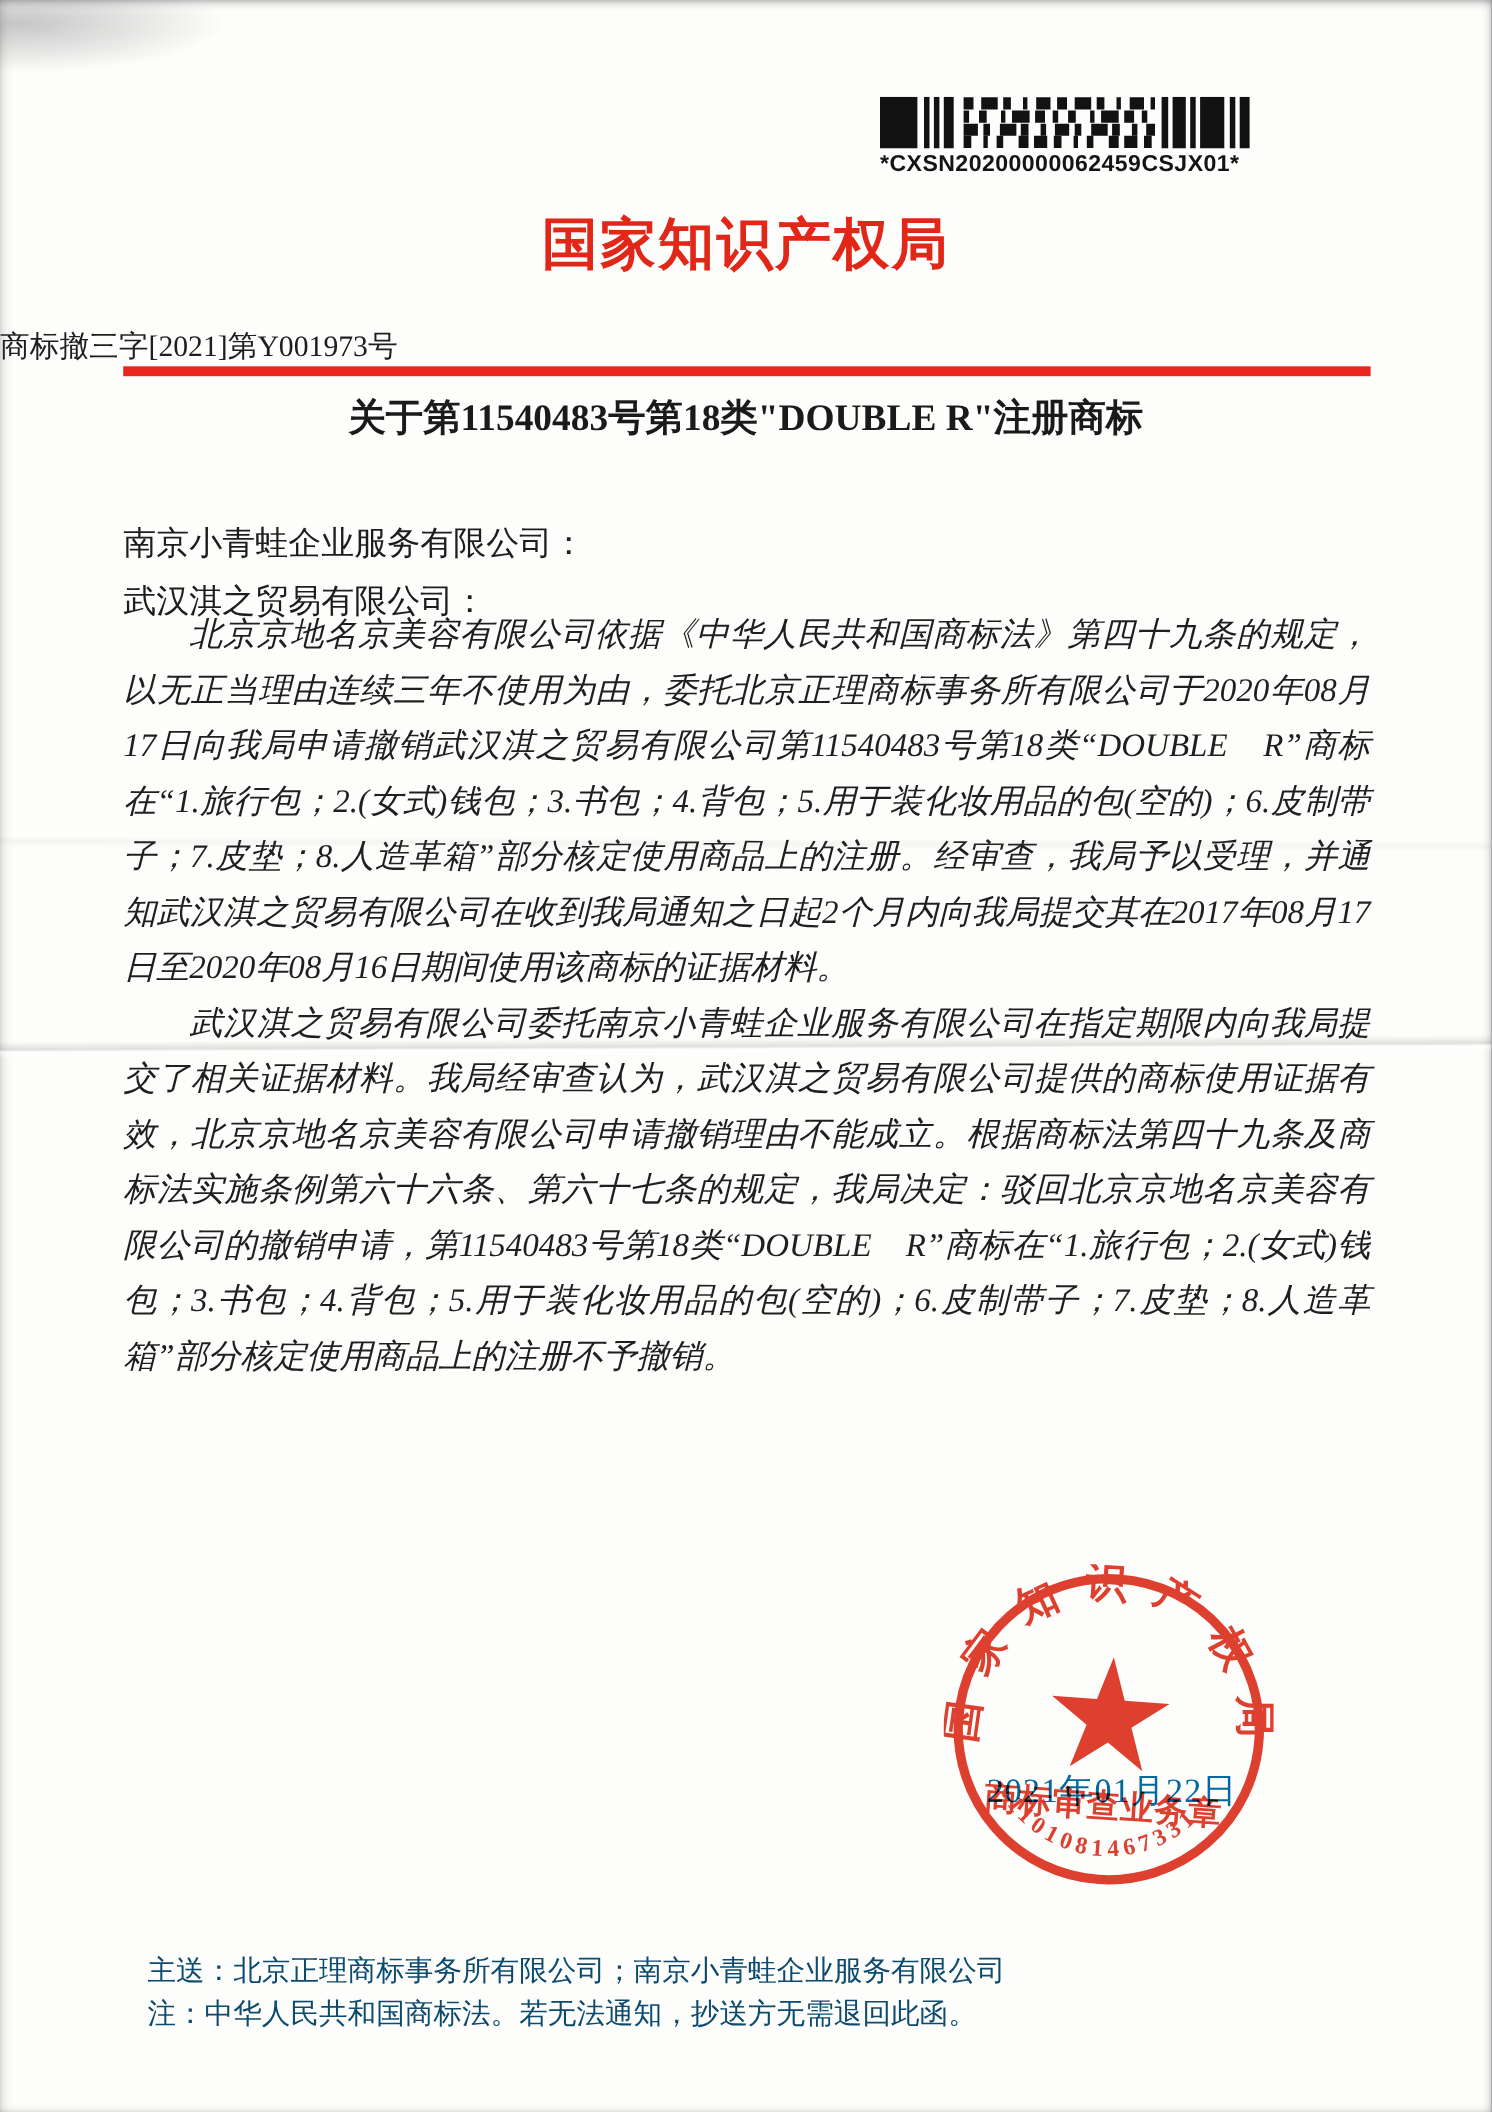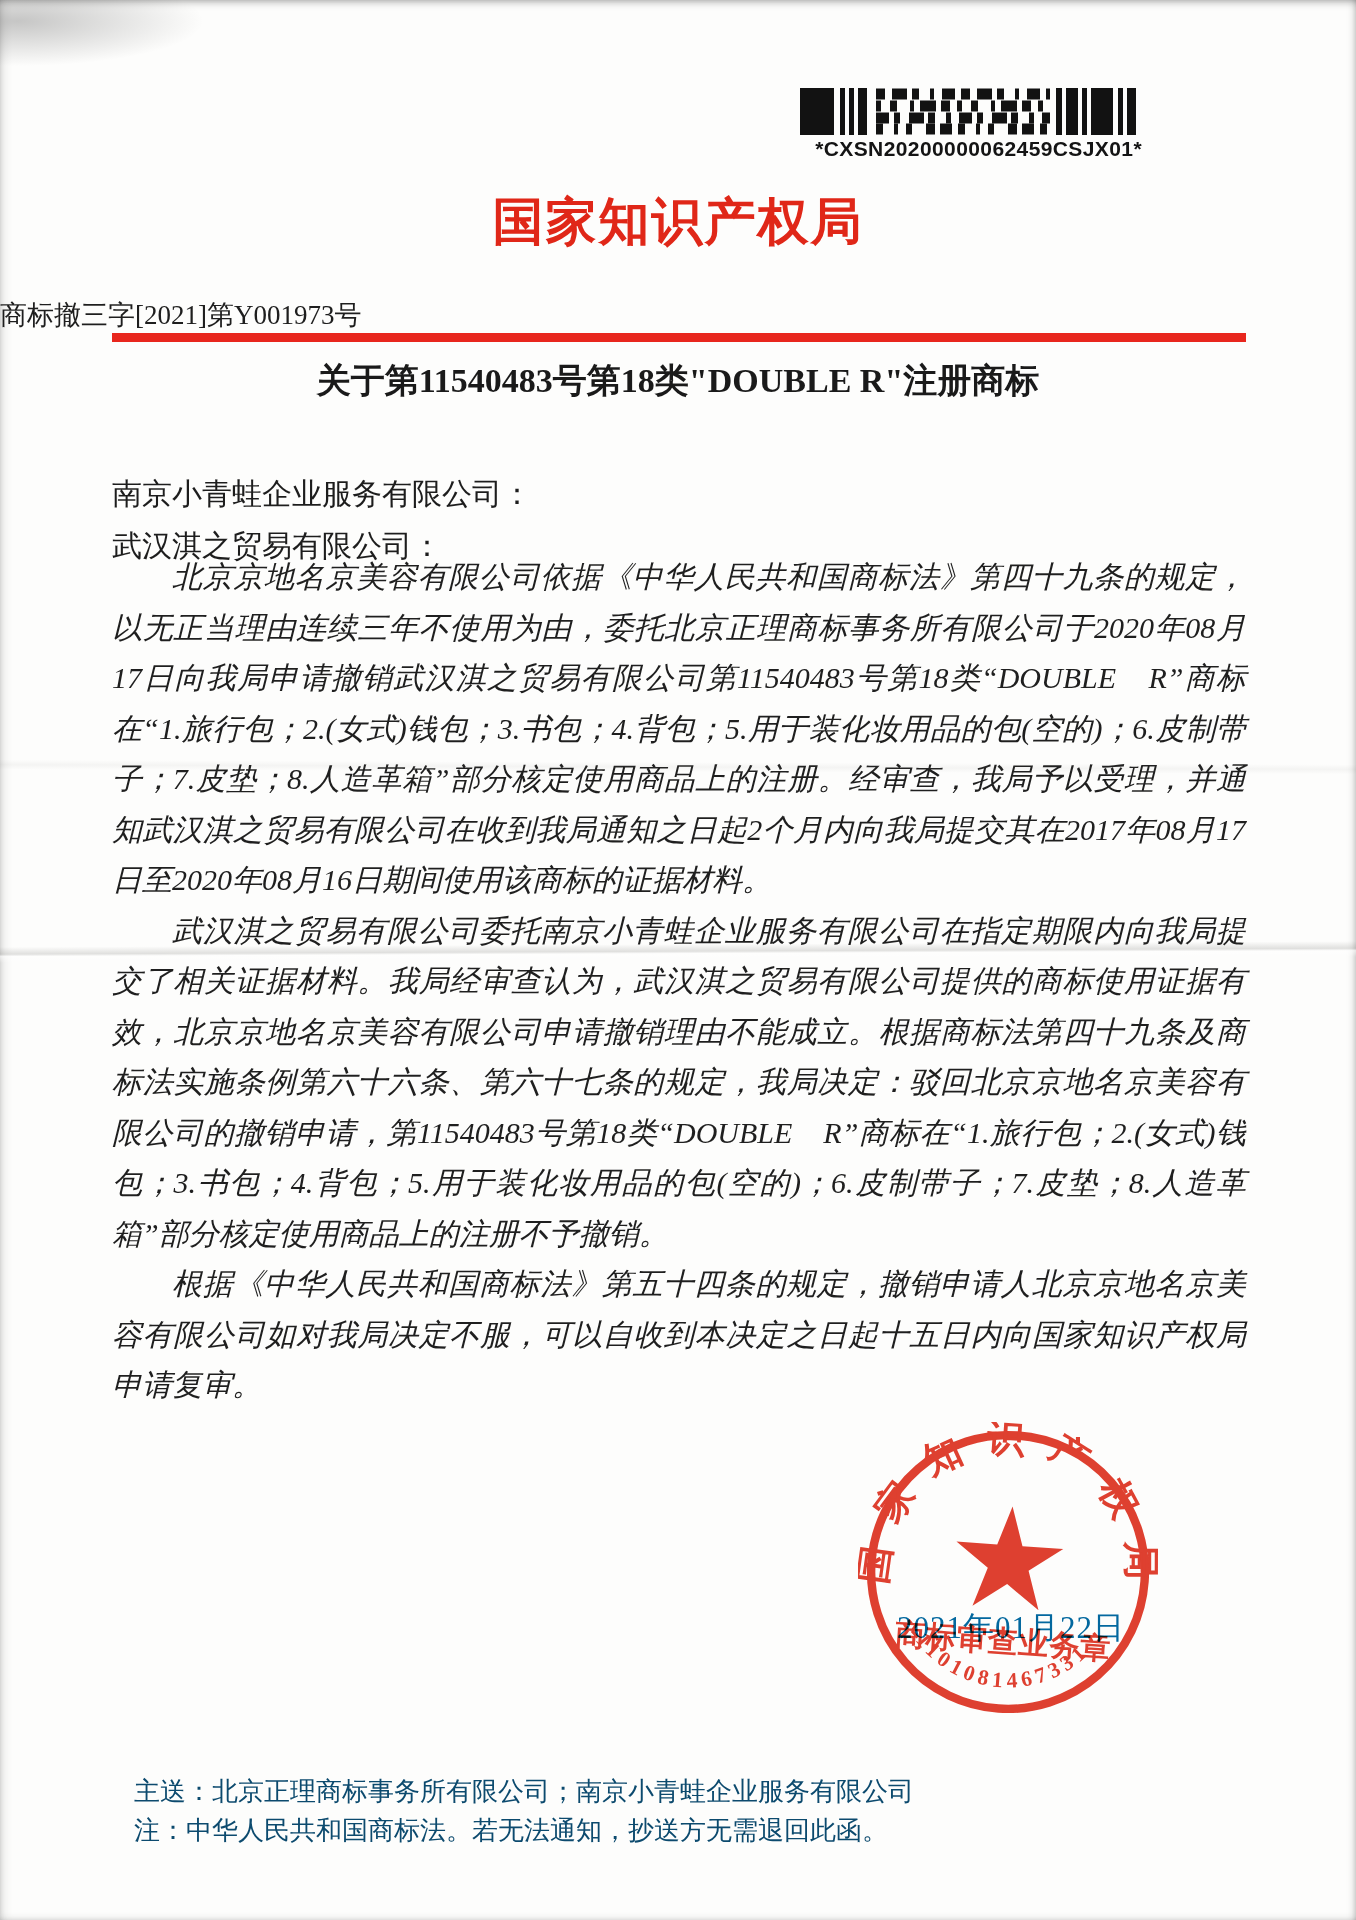--- a/index.html
+++ b/index.html
@@ -7,21 +7,21 @@
     position:relative;width:1356px;height:1920px;margin:0 auto;
     background:#fdfdfc;overflow:hidden;
     font-family:"Liberation Serif","DejaVu Serif",serif;color:#222;
     box-shadow:inset 0 7px 9px -6px rgba(40,40,40,.45),
                inset -7px 0 9px -7px rgba(40,40,40,.35),
                inset 9px 0 12px -9px rgba(40,40,40,.25),
                inset 0 -5px 8px -6px rgba(40,40,40,.25);
   }
   .barcode-wrap{position:absolute;left:800px;top:88px;width:342px;}
   .barcode-svg{display:block;width:342px;height:47px;}
-  .barcode-text{margin-top:2px;text-align:right;font-family:"Liberation Sans","DejaVu Sans",sans-serif;
+  .barcode-text{margin-top:2px;text-align:left;font-family:"Liberation Sans","DejaVu Sans",sans-serif;
     font-weight:bold;font-size:21px;letter-spacing:.4px;color:#141414;}
   .agency{position:absolute;left:0;top:188px;width:100%;margin:0;text-align:center;
     font-size:51px;font-weight:600;color:#e02718;letter-spacing:2px;}
   .docnum{position:absolute;left:0;top:297px;width:100%;font-size:27px;color:#1e1e1e;}
   .red-rule{position:absolute;left:112px;top:333px;width:1134px;height:9px;background:#e8261d;}
   .doc-title{position:absolute;left:0;top:357px;width:100%;margin:0;text-align:center;
     font-size:34px;font-weight:600;line-height:47px;color:#1a1a1a;}
   .addressee{position:absolute;left:112px;font-size:30px;color:#1d1d1d;}
   .addr-1{top:474px;}
   .addr-2{top:526px;}
@@ -80,21 +80,20 @@
   <h2 class="doc-title">
     <span>关于第11540483号第18类"DOUBLE R"注册商标</span><br>
   </h2>
 
   <div class="addressee addr-1">南京小青蛙企业服务有限公司：</div>
   <div class="addressee addr-2">武汉淇之贸易有限公司：</div>
 
   <div class="body-block">
     <p>北京京地名京美容有限公司依据《中华人民共和国商标法》第四十九条的规定，以无正当理由连续三年不使用为由，委托北京正理商标事务所有限公司于2020年08月17日向我局申请撤销武汉淇之贸易有限公司第11540483号第18类“DOUBLE　R”商标在“1.旅行包；2.(女式)钱包；3.书包；4.背包；5.用于装化妆用品的包(空的)；6.皮制带子；7.皮垫；8.人造革箱”部分核定使用商品上的注册。经审查，我局予以受理，并通知武汉淇之贸易有限公司在收到我局通知之日起2个月内向我局提交其在2017年08月17日至2020年08月16日期间使用该商标的证据材料。</p>
     <p>武汉淇之贸易有限公司委托南京小青蛙企业服务有限公司在指定期限内向我局提交了相关证据材料。我局经审查认为，武汉淇之贸易有限公司提供的商标使用证据有效，北京京地名京美容有限公司申请撤销理由不能成立。根据商标法第四十九条及商标法实施条例第六十六条、第六十七条的规定，我局决定：驳回北京京地名京美容有限公司的撤销申请，第11540483号第18类“DOUBLE　R”商标在“1.旅行包；2.(女式)钱包；3.书包；4.背包；5.用于装化妆用品的包(空的)；6.皮制带子；7.皮垫；8.人造革箱”部分核定使用商品上的注册不予撤销。</p>
-    <p>根据《中华人民共和国商标法》第五十四条的规定，撤销申请人北京京地名京美容有限公司如对我局决定不服，可以自收到本决定之日起十五日内向国家知识产权局申请复审。</p>
   </div>
 
   <div class="seal">
     <svg viewBox="0 0 320 320" width="300" height="300" aria-hidden="true">
       <g transform="rotate(4 160 160)" opacity="0.9">
         <circle cx="160" cy="160" r="146" fill="none" stroke="#dd2c1a" stroke-width="9"></circle>
         <path id="sealTopArc" d="M 45 216 A 128 128 0 1 1 275 216" fill="none"></path>
         <text fill="#dd2c1a" font-size="40" font-weight="bold" letter-spacing="24">
           <textPath href="#sealTopArc" startOffset="50%" text-anchor="middle">国家知识产权局</textPath>
         </text>

